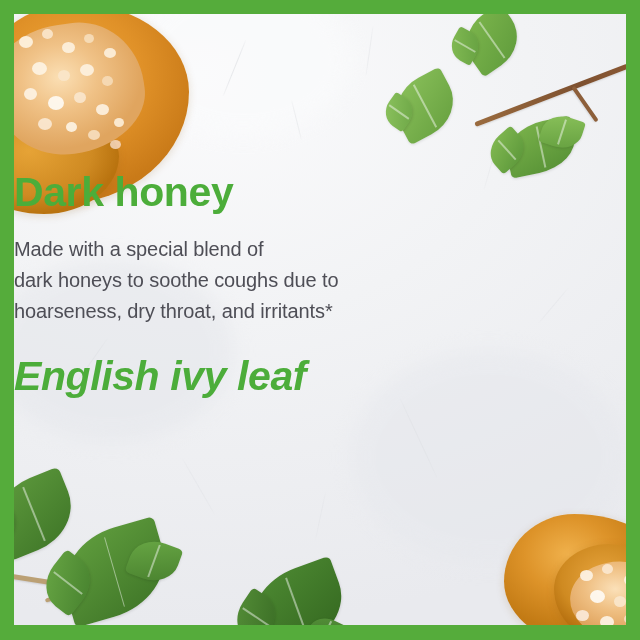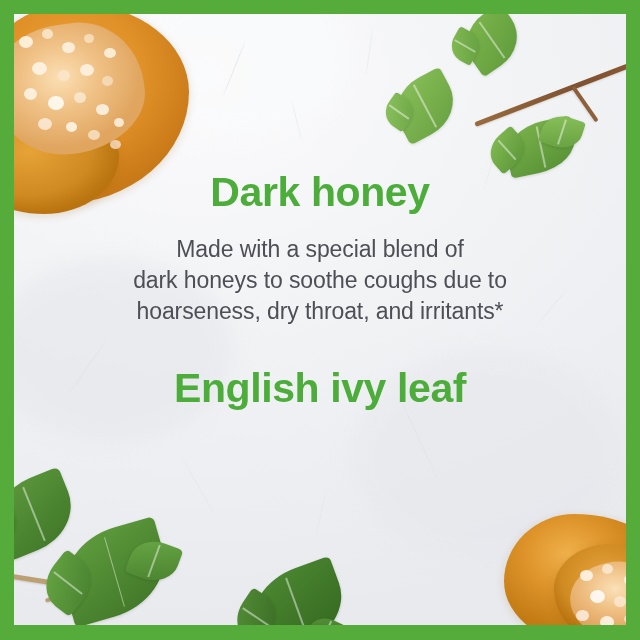--- a/index.html
+++ b/index.html
@@ -46,41 +46,41 @@
   
   .honeyblob{position:absolute;filter:blur(.4px);box-shadow:0 2px 8px rgba(140,90,20,.18);}
   .comb{position:absolute;border-radius:50% 40% 45% 55%;}
   .crumb{position:absolute;border-radius:50%;}
 
   
   .content{
     position:absolute;inset:0;
     display:flex;flex-direction:column;
     align-items:center;justify-content:flex-start;
-    text-align:center;
+    text-align:left;
     padding-left:48px;
   }
   .heading{
     color:#4cad3a;
     font-weight:bold;
     font-size:41px;
     line-height:1;
     letter-spacing:-.4px;
     white-space:nowrap;
   }
   .body{
     color:#4e4e56;
-    font-size:23px;
+    font-size:20px;
     line-height:31px;
     letter-spacing:-.1px;
     white-space:pre-line;
   }
   #h1{position:absolute;top:158px;left:0;right:0;}
   #p1{position:absolute;top:220px;left:0;right:0;}
-  #h2{position:absolute;top:354px;left:0;right:0;}
+  #h2{position:absolute;top:342px;left:0;right:0;font-style:italic;}
   #p2{position:absolute;top:410px;left:0;right:0;}
 </style>
 </head>
 <body>
 
 <div class="card">
   <div class="inner">
 
     <div class="marble">
       <div class="blot" style="left:-4%;top:40%;width:40%;height:30%;background:#e3e5ea;"></div>

